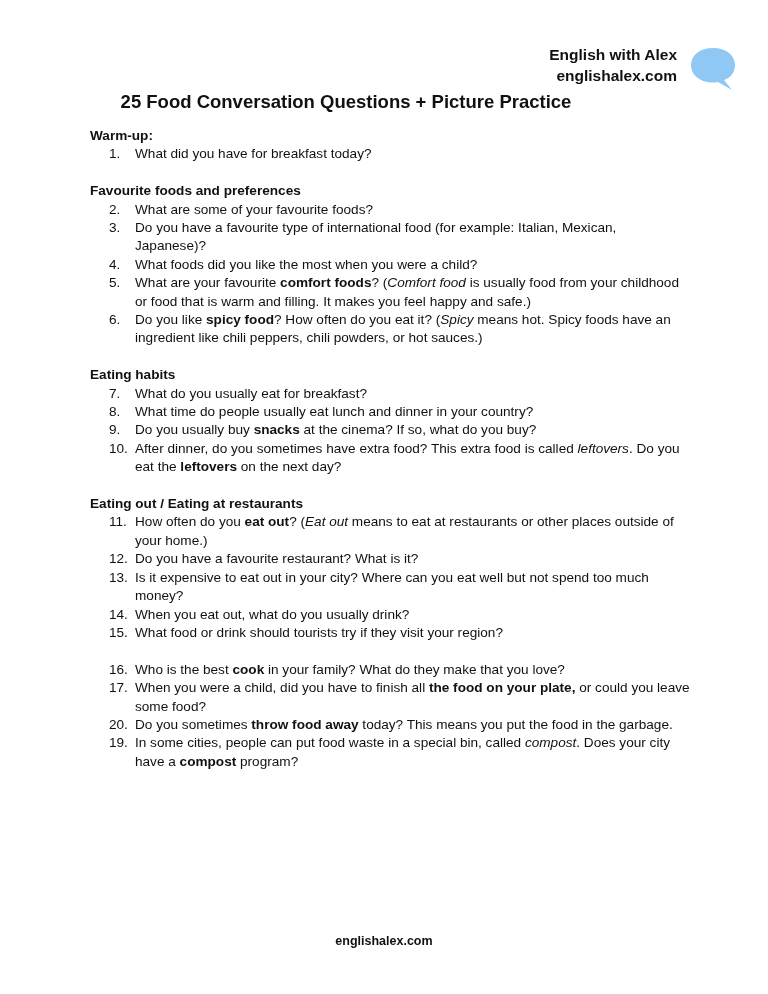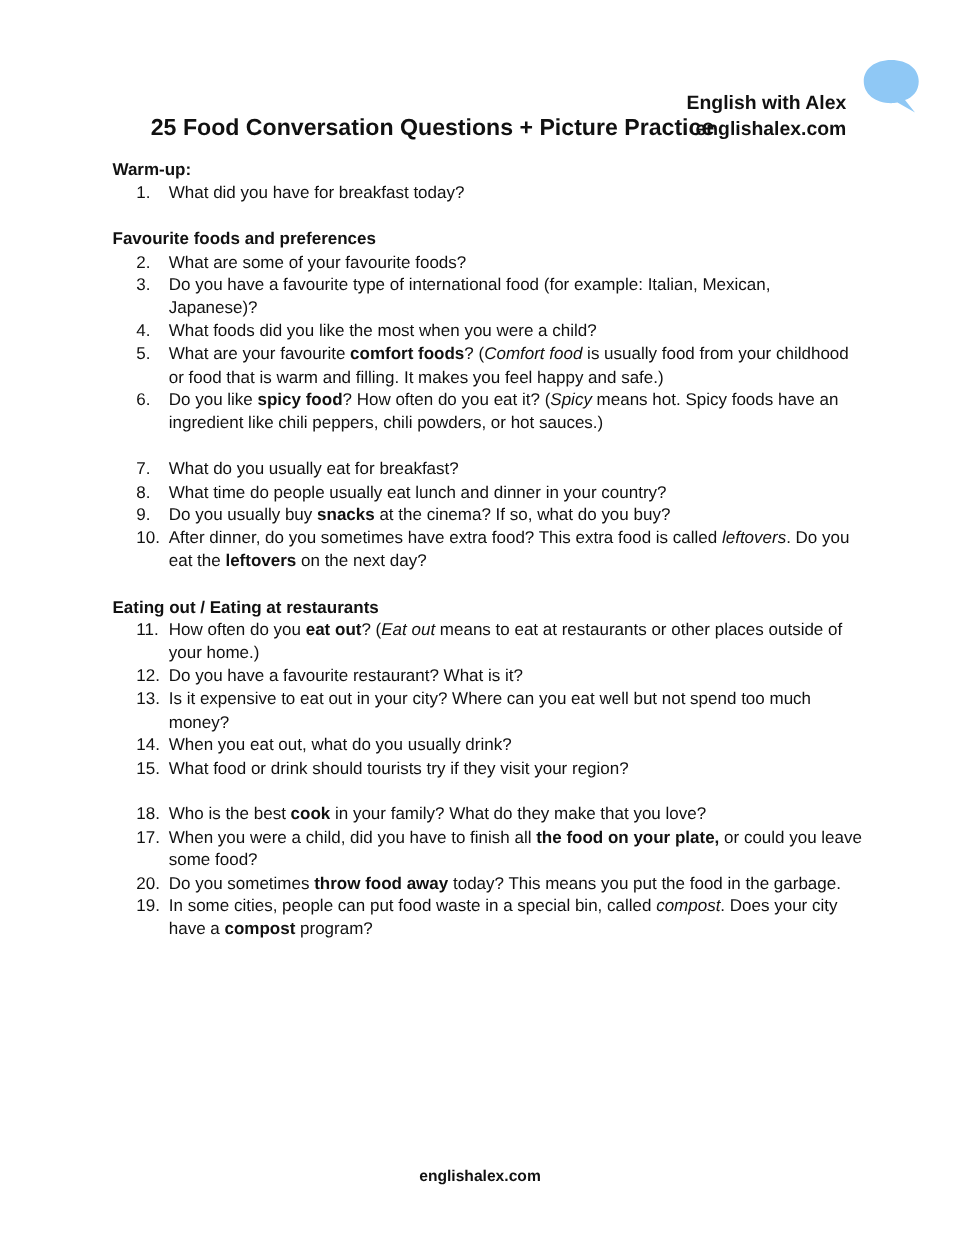--- a/index.html
+++ b/index.html
@@ -1,19 +1,19 @@
 <!DOCTYPE html>
 <html><head>
 <meta charset="utf-8">
 <style>
   html, body { margin: 0; padding: 0; background: #ffffff; }
   body { width: 768px; height: 994px; position: relative; overflow: hidden;
          font-family: "Liberation Sans", "DejaVu Sans", sans-serif; color: #111111; }
   .brand { position: absolute; right: 91px; top: 44px; text-align: right;
-           font-weight: bold; font-size: 15.5px; line-height: 21px; color: #111; margin-top: 28px; }
+           font-weight: bold; font-size: 15.5px; line-height: 21px; color: #111; }
   .bubble { position: absolute; left: 688px; top: 45px; width: 50px; height: 48px; }
   .title { position: absolute; left: 0; width: 692px; top: 91px; text-align: center;
            font-weight: bold; font-size: 18.5px; color: #111; }
   .content { position: absolute; left: 90px; top: 127px; width: 600px;
              font-size: 13.6px; line-height: 18.4px; }
   .section { margin-bottom: 18.4px; }
   .section-title { font-weight: bold; }
   ol { margin: 0; padding: 0; list-style: none; }
   li { position: relative; padding-left: 45px; }
   .num { position: absolute; left: 19px; width: 26px; }
@@ -47,40 +47,41 @@
       <div class="section-title">Favourite foods and preferences</div>
       <ol>
         <li><span class="num">2.</span><span>What are some of your favourite foods?</span></li>
         <li><span class="num">3.</span><span>Do you have a favourite type of international food (for example: Italian, Mexican, Japanese)?</span></li>
         <li><span class="num">4.</span><span>What foods did you like the most when you were a child?</span></li>
         <li><span class="num">5.</span><span>What are your favourite </span><b>comfort foods</b><span>? (</span><i>Comfort food</i><span> is usually food from your childhood or food that is warm and filling. It makes you feel happy and safe.)</span></li>
         <li><span class="num">6.</span><span>Do you like </span><b>spicy food</b><span>? How often do you eat it? (</span><i>Spicy</i><span> means hot. Spicy foods have an ingredient like chili peppers, chili powders, or hot sauces.)</span></li>
       </ol>
     </div>
     <div class="section">
+      <div class="section-title">Eating habits</div>
       <ol>
         <li><span class="num">7.</span><span>What do you usually eat for breakfast?</span></li>
         <li><span class="num">8.</span><span>What time do people usually eat lunch and dinner in your country?</span></li>
         <li><span class="num">9.</span><span>Do you usually buy </span><b>snacks</b><span> at the cinema? If so, what do you buy?</span></li>
         <li><span class="num">10.</span><span>After dinner, do you sometimes have extra food? This extra food is called </span><i>leftovers</i><span>. Do you eat the </span><b>leftovers</b><span> on the next day?</span></li>
       </ol>
     </div>
     <div class="section">
       <div class="section-title">Eating out / Eating at restaurants</div>
       <ol>
         <li><span class="num">11.</span><span>How often do you </span><b>eat out</b><span>? (</span><i>Eat out</i><span> means to eat at restaurants or other places outside of your home.)</span></li>
         <li><span class="num">12.</span><span>Do you have a favourite restaurant? What is it?</span></li>
         <li><span class="num">13.</span><span>Is it expensive to eat out in your city? Where can you eat well but not spend too much money?</span></li>
         <li><span class="num">14.</span><span>When you eat out, what do you usually drink?</span></li>
         <li><span class="num">15.</span><span>What food or drink should tourists try if they visit your region?</span></li>
       </ol>
     </div>
     <div class="section">
       <ol>
-        <li><span class="num">18.</span><span>Who is the best </span><b>cook</b><span> in your family? What do they make that you love?</span></li>
+        <li><span class="num">16.</span><span>Who is the best </span><b>cook</b><span> in your family? What do they make that you love?</span></li>
         <li><span class="num">17.</span><span>When you were a child, did you have to finish all </span><b>the food on your plate,</b><span> or could you leave some food?</span></li>
         <li><span class="num">20.</span><span>Do you sometimes </span><b>throw food away</b><span> today? This means you put the food in the garbage.</span></li>
         <li><span class="num">19.</span><span>In some cities, people can put food waste in a special bin, called </span><i>compost</i><span>. Does your city have a </span><b>compost</b><span> program?</span></li>
       </ol>
     </div>
   </div>
 
 <div class="footer">englishalex.com</div>
 
 </body></html>

